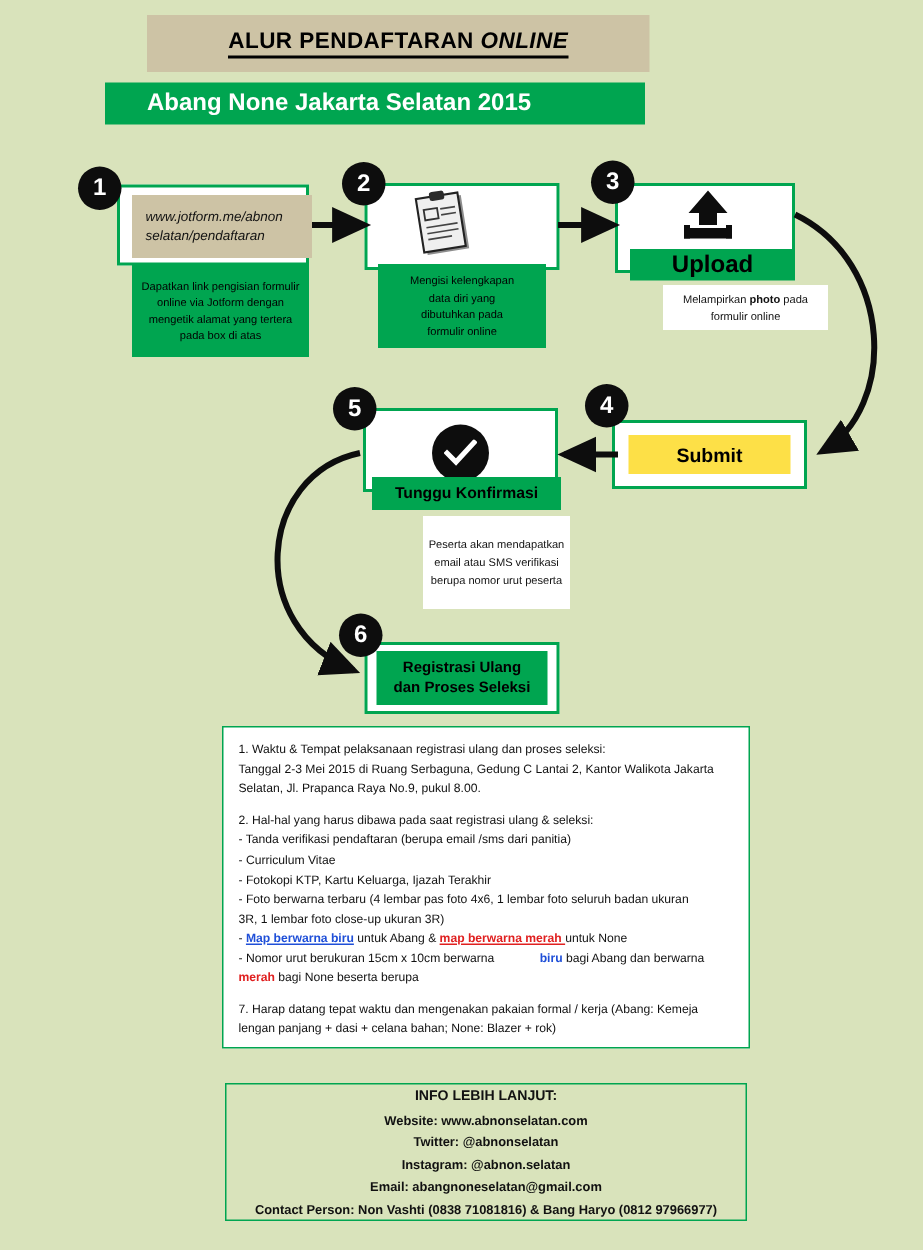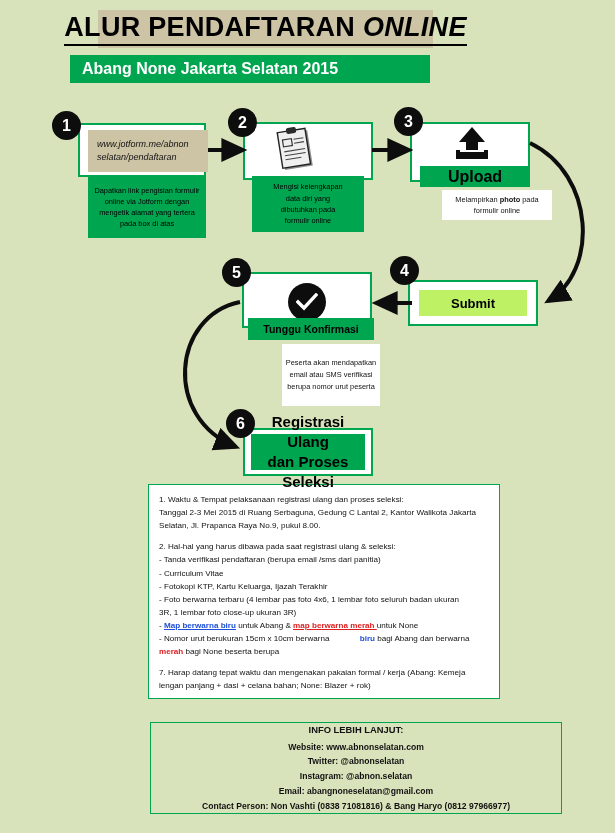--- a/index.html
+++ b/index.html
@@ -13,30 +13,30 @@
   .canvas { position: relative; width: 615px; height: 833px; }
 
   
   .title-band {
     position: absolute; left: 98px; top: 10px;
     width: 335px; height: 38px;
     background: #cdc3a5;
     display: flex; align-items: center; justify-content: center;
   }
   .title-text {
-    font-size: 27px; font-weight: bold; color: #000;
+    font-size: 15px; font-weight: bold; color: #000;
     letter-spacing: .3px; white-space: nowrap;
     border-bottom: 2px solid #000; padding-bottom: 1px;
   }
   .title-text .ital { font-style: italic; }
   .subtitle-band {
     position: absolute; left: 70px; top: 55px;
     width: 360px; height: 28px;
     background: #00a550;
-    display: flex; align-items: center; padding-left: 12px;
+    display: flex; align-items: center; padding-left: 28px;
   }
   .subtitle-text { font-size: 16px; font-weight: bold; color: #fff; white-space: nowrap; }
 
   
   .badge {
     position: absolute; width: 29px; height: 29px;
     border-radius: 50%; background: #0d0d0d;
     color: #fff; font-size: 16px; font-weight: bold;
     display: flex; align-items: center; justify-content: center;
     z-index: 20;
@@ -74,21 +74,21 @@
   
   .arrow-svg { position: absolute; overflow: visible; z-index: 8; }
 
   
   .icon-wrap { position: absolute; z-index: 11; }
   .check-circle {
     width: 38px; height: 38px; border-radius: 50%;
     background: #0d0d0d; display: flex; align-items: center; justify-content: center;
   }
   .submit-btn {
-    position: absolute; background: #bef264;
+    position: absolute; background: #fde047;
     display: flex; align-items: center; justify-content: center;
     color: #000; font-size: 13px; font-weight: bold; z-index: 12;
   }
 
   
   .info-box {
     position: absolute; left: 148px; top: 484px;
     width: 352px; height: 215px;
     background: #fff; border: 1.5px solid #00a550;
     padding: 8px 10px;
@@ -99,21 +99,21 @@
   }
   .info-box p.gap { margin-top: 8px; }
   .blue { color: #1f4fd8; font-weight: bold; text-decoration: underline; }
   .red  { color: #e02020; font-weight: bold; text-decoration: underline; }
   .blue-plain { color: #1f4fd8; font-weight: bold; padding-left: 28px; }
   .red-plain  { color: #e02020; font-weight: bold; }
 
   
   .footer-box {
     position: absolute; left: 150px; top: 722px;
-    width: 412px; height: 92px;
+    width: 348px; height: 92px;
     background: #d9e3bb; border: 1.5px solid #00a550;
     display: flex; flex-direction: column;
     align-items: center; justify-content: center;
   }
   .footer-box div { font-size: 8.6px; font-weight: bold; color: #111; line-height: 1.72; white-space: nowrap; }
   .footer-box div.head { font-size: 9.4px; margin-bottom: 1px; }
 </style>
 </head>
 <body>
 
@@ -196,21 +196,21 @@
       <svg width="22" height="18" viewBox="0 0 22 18">
         <path d="M2 9 L8 15 L20 2" fill="none" stroke="#fff" stroke-width="3.4" stroke-linecap="square"></path>
       </svg>
     </div>
   </div>
   <div class="green-cap" style="left:248px;top:318px;width:126px;height:22px;font-size:10.5px;font-weight:bold">Tunggu Konfirmasi</div>
   <div class="white-cap" style="left:260px;top:344px;width:98px;height:62px;font-size:7.4px;line-height:1.62;padding:0 3px">Peserta akan mendapatkan email atau SMS verifikasi berupa nomor urut peserta</div>
   <div class="badge" style="left:222px;top:258px">5</div>
 
   <div class="frame" style="left:243px;top:428px;width:130px;height:48px"></div>
-  <div class="green-cap" style="left:251px;top:434px;width:114px;height:36px;font-size:15px;font-weight:bold;flex-direction:column;line-height:1.35">
+  <div class="green-cap" style="left:251px;top:434px;width:114px;height:36px;font-size:10px;font-weight:bold;flex-direction:column;line-height:1.35">
     <span>Registrasi Ulang</span>
     <span>dan Proses Seleksi</span>
   </div>
   <div class="badge" style="left:226px;top:409px">6</div>
 
   <div class="info-box">
     <p>1. Waktu &amp; Tempat pelaksanaan registrasi ulang dan  proses seleksi:</p>
     <p>Tanggal 2-3 Mei 2015 di Ruang Serbaguna, Gedung  C Lantai 2, Kantor Walikota Jakarta</p>
     <p>Selatan, Jl. Prapanca  Raya No.9, pukul 8.00.</p>
     <p class="gap">2.  Hal-hal  yang harus dibawa pada saat registrasi  ulang &amp; seleksi:</p>

